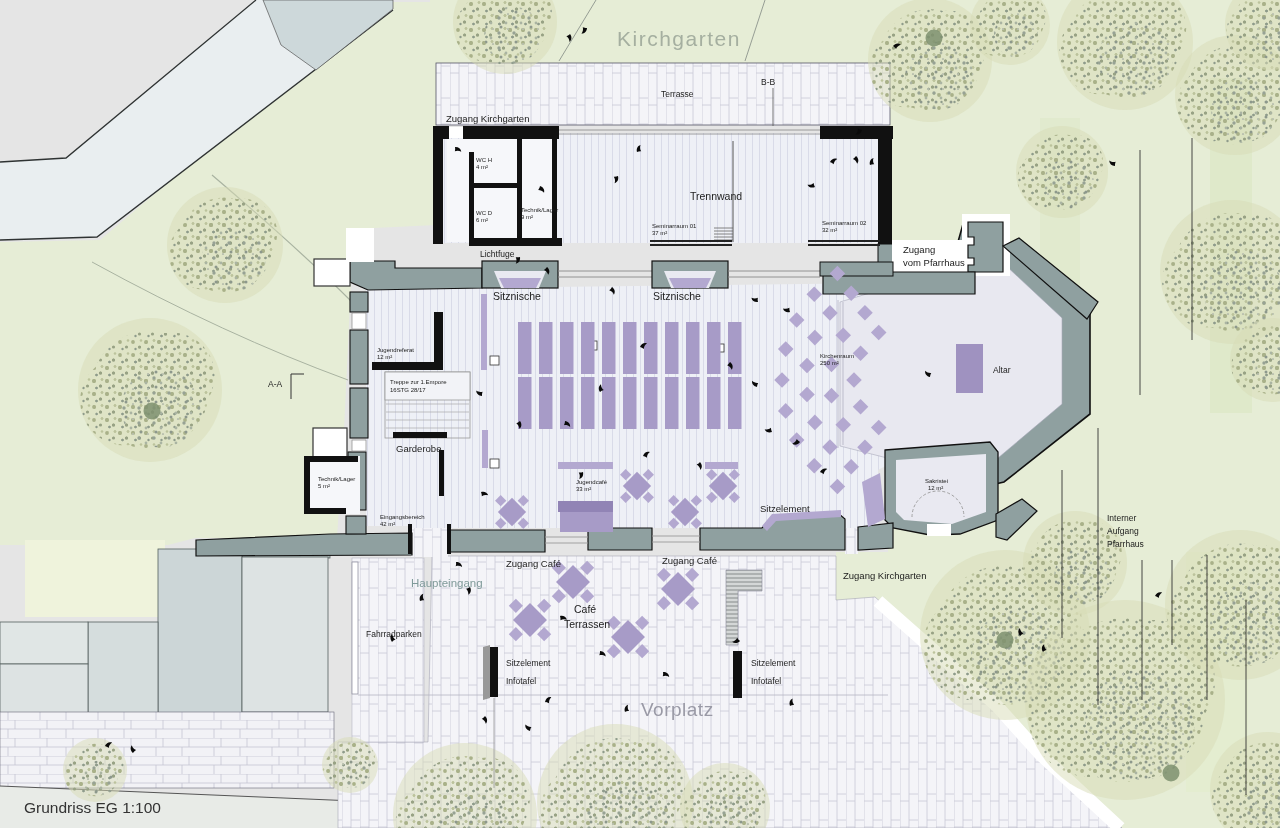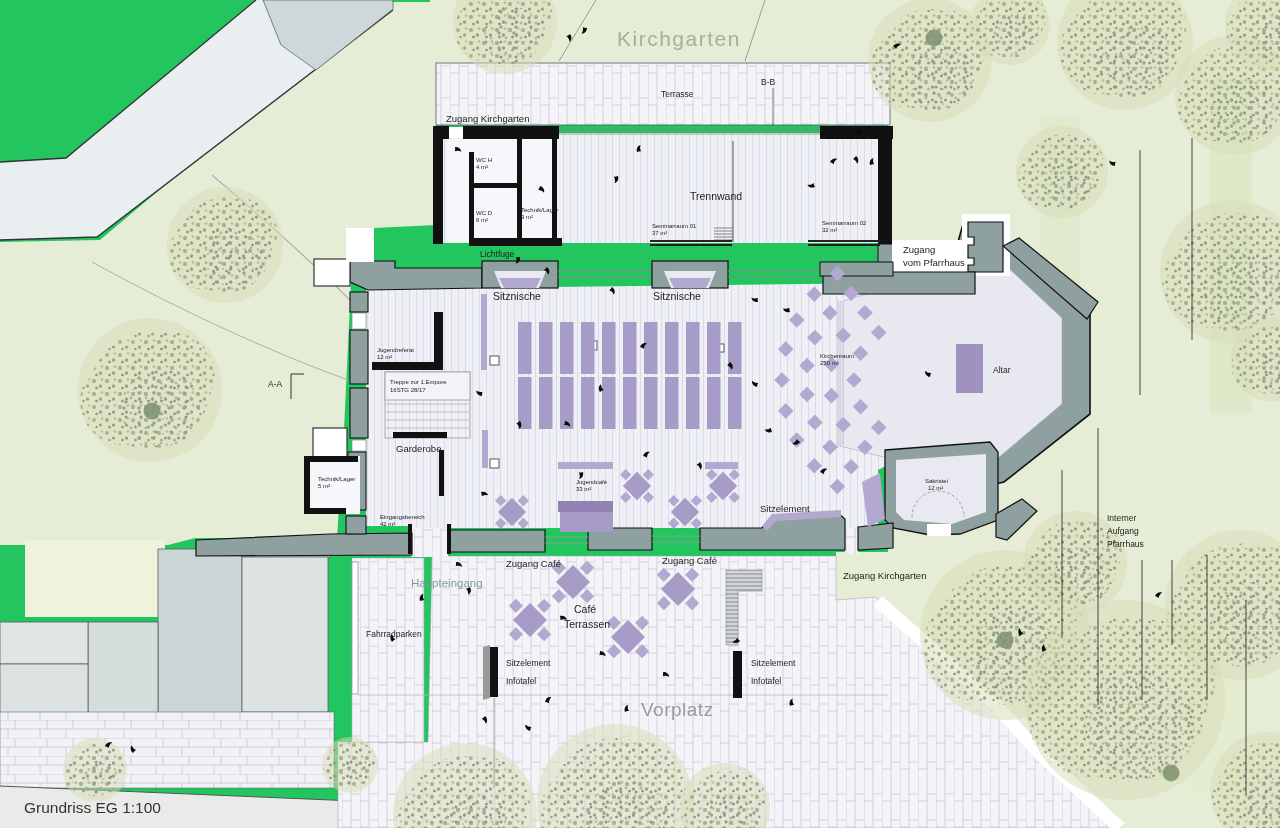--- a/index.html
+++ b/index.html
@@ -1,16 +1,16 @@
 <!DOCTYPE html>
 <html><head>
 <meta charset="utf-8">
 <style>
   html,body{margin:0;padding:0;background:#fff;}
-  #canvas{position:relative;width:1280px;height:828px;overflow:hidden;background:#22c55e;
+  #canvas{position:relative;width:1280px;height:828px;overflow:hidden;background:#e5e5e5;
           font-family:"Liberation Sans",sans-serif;}
   svg{position:absolute;left:0;top:0;}
   text{font-family:"Liberation Sans",sans-serif;fill:#1c1c1c;}
   .t5{font-size:6px;}
   .t8{font-size:8.5px;}
   .t9{font-size:9.5px;}
   .t10{font-size:10.5px;}
   .t11{font-size:11.5px;fill:#7f9a99;}
   .big1{font-size:21px;fill:#a5afa0;letter-spacing:1.5px;}
   .big2{font-size:19px;fill:#9a9aa6;letter-spacing:.5px;}

